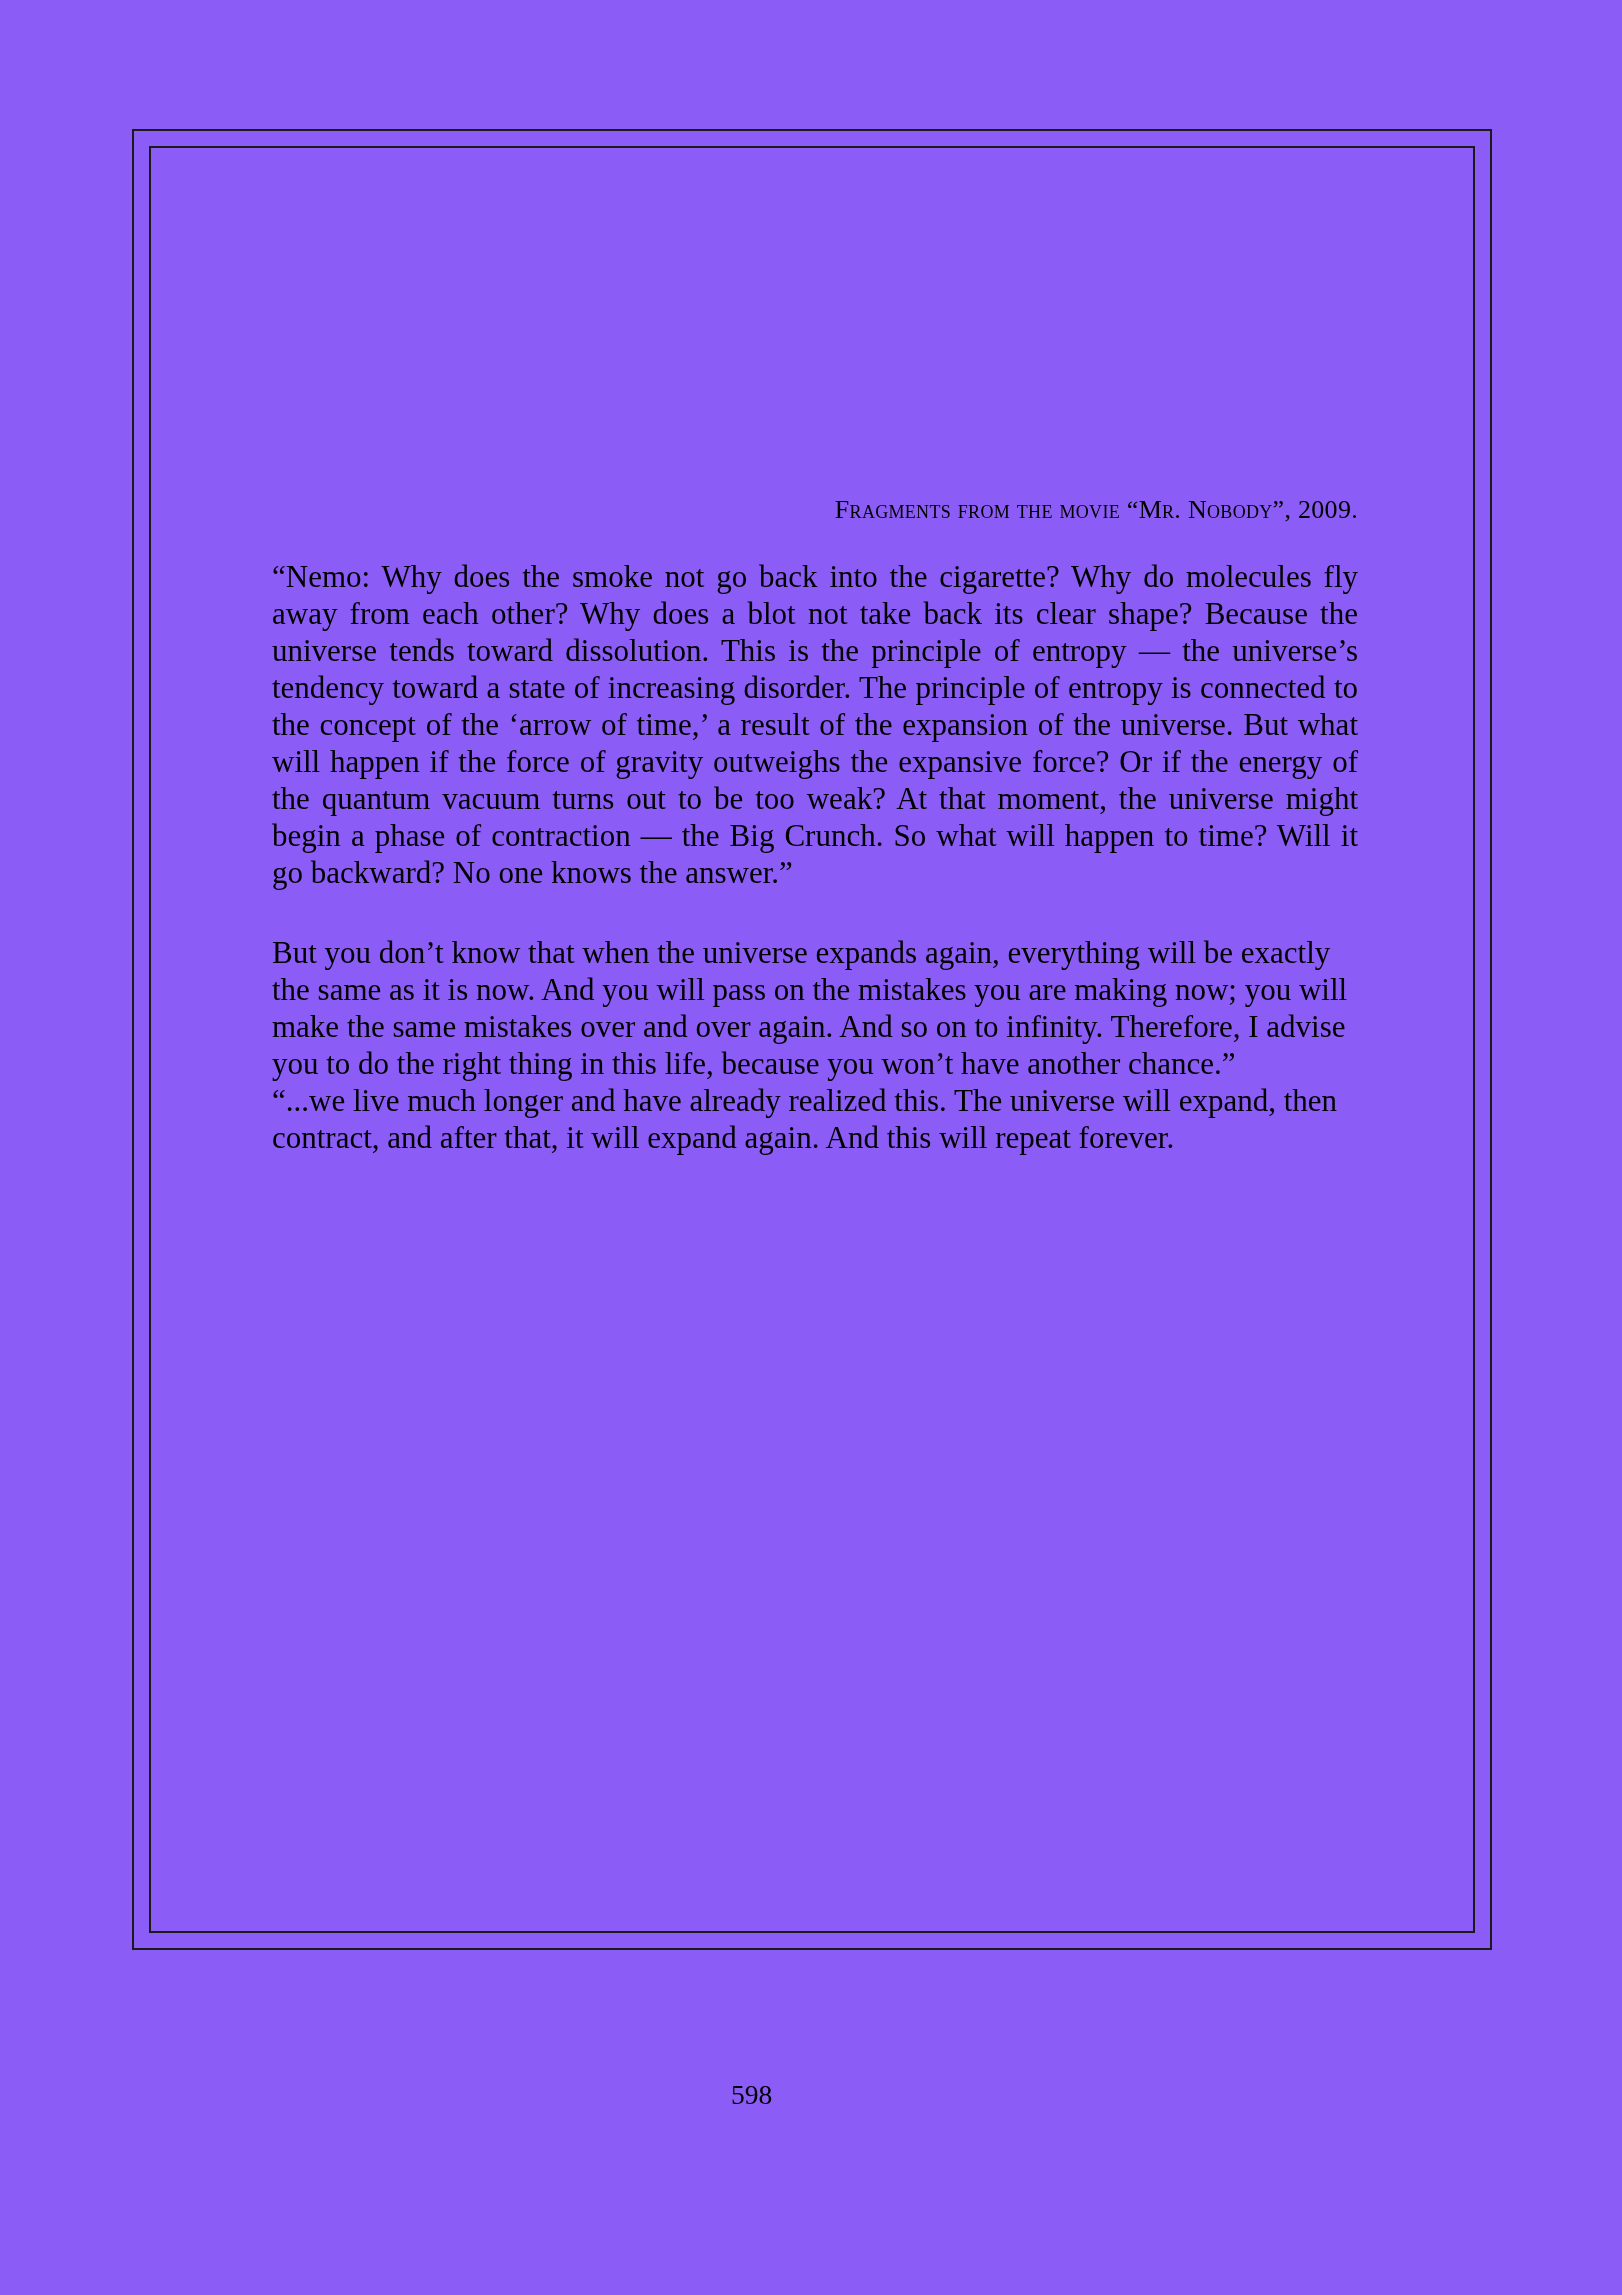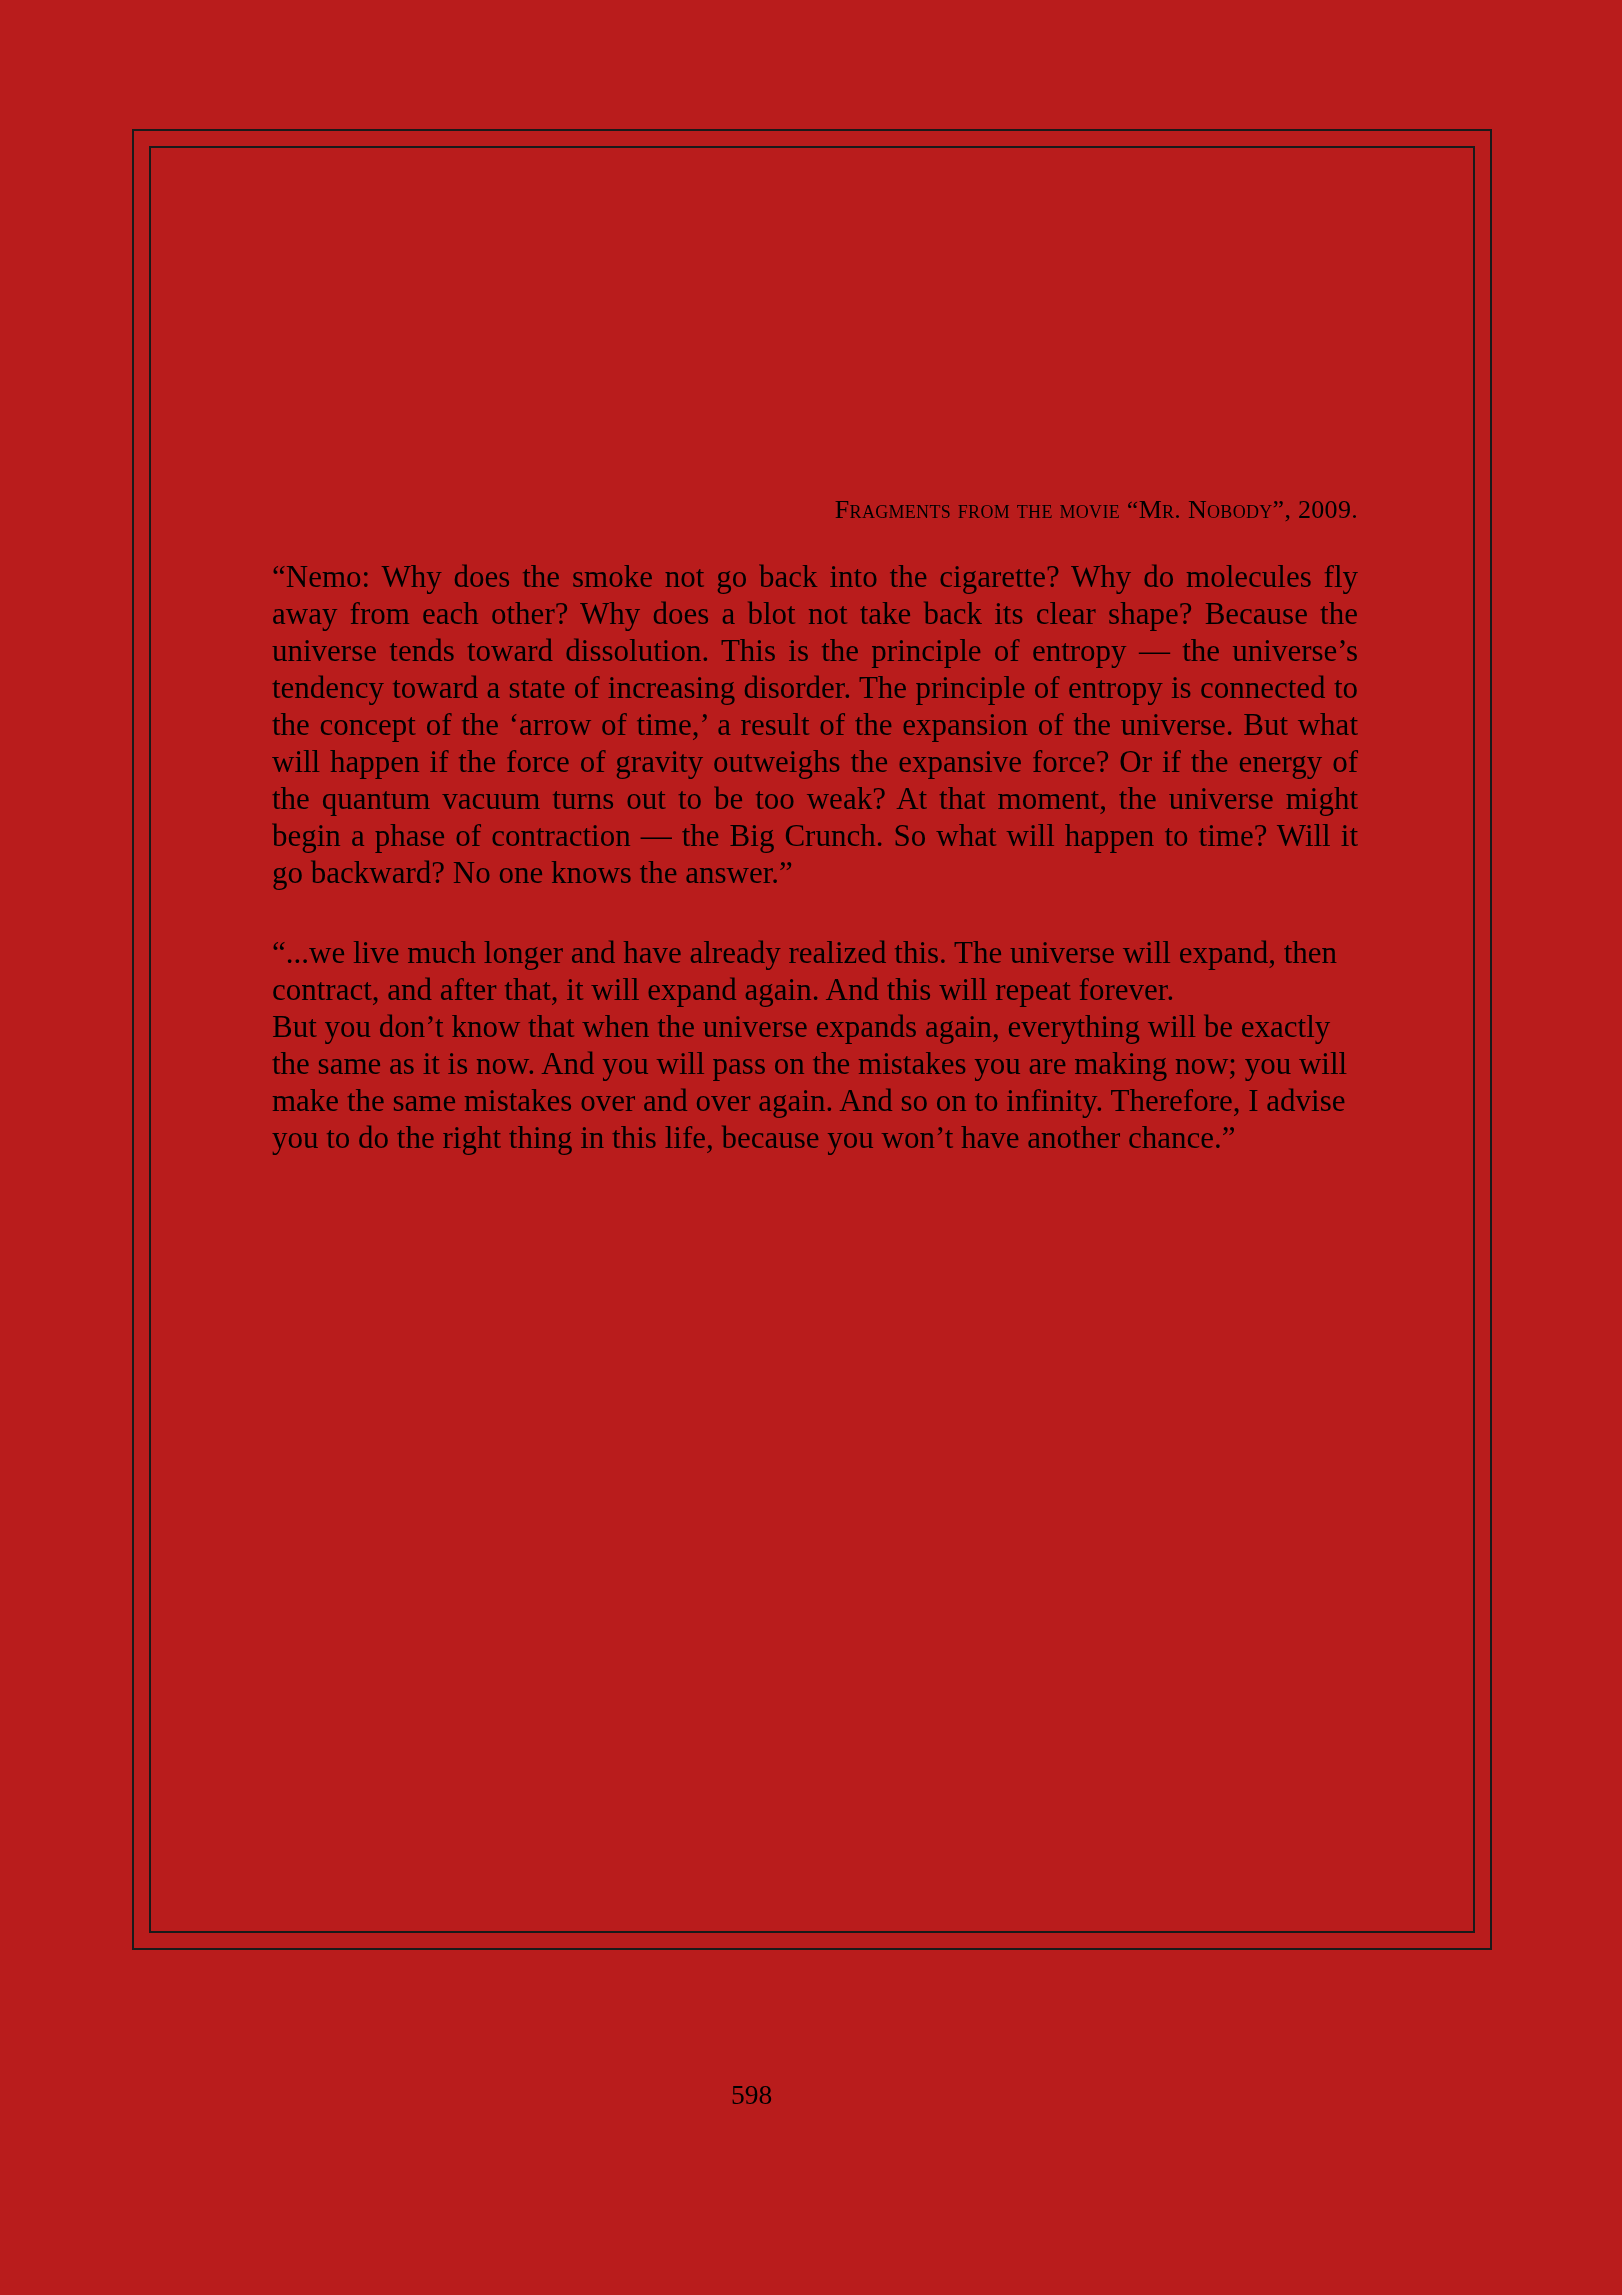--- a/index.html
+++ b/index.html
@@ -5,21 +5,21 @@
   html, body {
     margin: 0;
     padding: 0;
     background: #ffffff;
   }
 
   .page {
     position: relative;
     width: 1623px;
     height: 2295px;
-    background: #b91c1c;
+    background: #8b5cf6;
     overflow: hidden;
     font-family: "Liberation Serif", "DejaVu Serif", serif;
     color: #000000;
   }
 
   
   .frame-outer {
     position: absolute;
     left: 132px;
     top: 129px;
@@ -108,22 +108,22 @@
 
   <div class="content">
 
     <p class="attribution"><span>Fragments from the movie “Mr. Nobody”</span><span class="year">, 2009.</span></p>
 
     <div class="quote-block">
       <p class="para">“Nemo: Why does the smoke not go back into the cigarette? Why do molecules fly away from each other? Why does a blot not take back its clear shape? Because the universe tends toward dissolution. This is the principle of entropy — the universe’s tendency toward a state of increasing disorder. The principle of entropy is connected to the concept of the ‘arrow of time,’ a result of the expansion of the universe. But what will happen if the force of gravity outweighs the expansive force? Or if the energy of the quantum vacuum turns out to be too weak? At that moment, the universe might begin a phase of contraction — the Big Crunch. So what will happen to time? Will it go backward? No one knows the answer.”</p>
     </div>
 
     <div class="quote-block">
+      <p class="para sub last-line-natural">But you don’t know that when the universe expands again, everything will be exactly the same as it is now. And you will pass on the mistakes you are making now; you will make the same mistakes over and over again. And so on to infinity. Therefore, I advise you to do the right thing in this life, because you won’t have another chance.”</p>
       <p class="para last-line-natural">“...we live much longer and have already realized this. The universe will expand, then contract, and after that, it will expand again. And this will repeat forever.</p>
-      <p class="para sub last-line-natural">But you don’t know that when the universe expands again, everything will be exactly the same as it is now. And you will pass on the mistakes you are making now; you will make the same mistakes over and over again. And so on to infinity. Therefore, I advise you to do the right thing in this life, because you won’t have another chance.”</p>
     </div>
 
   </div>
 
   <div class="folio">598</div>
 
 </div>
 
 
 </body></html>

